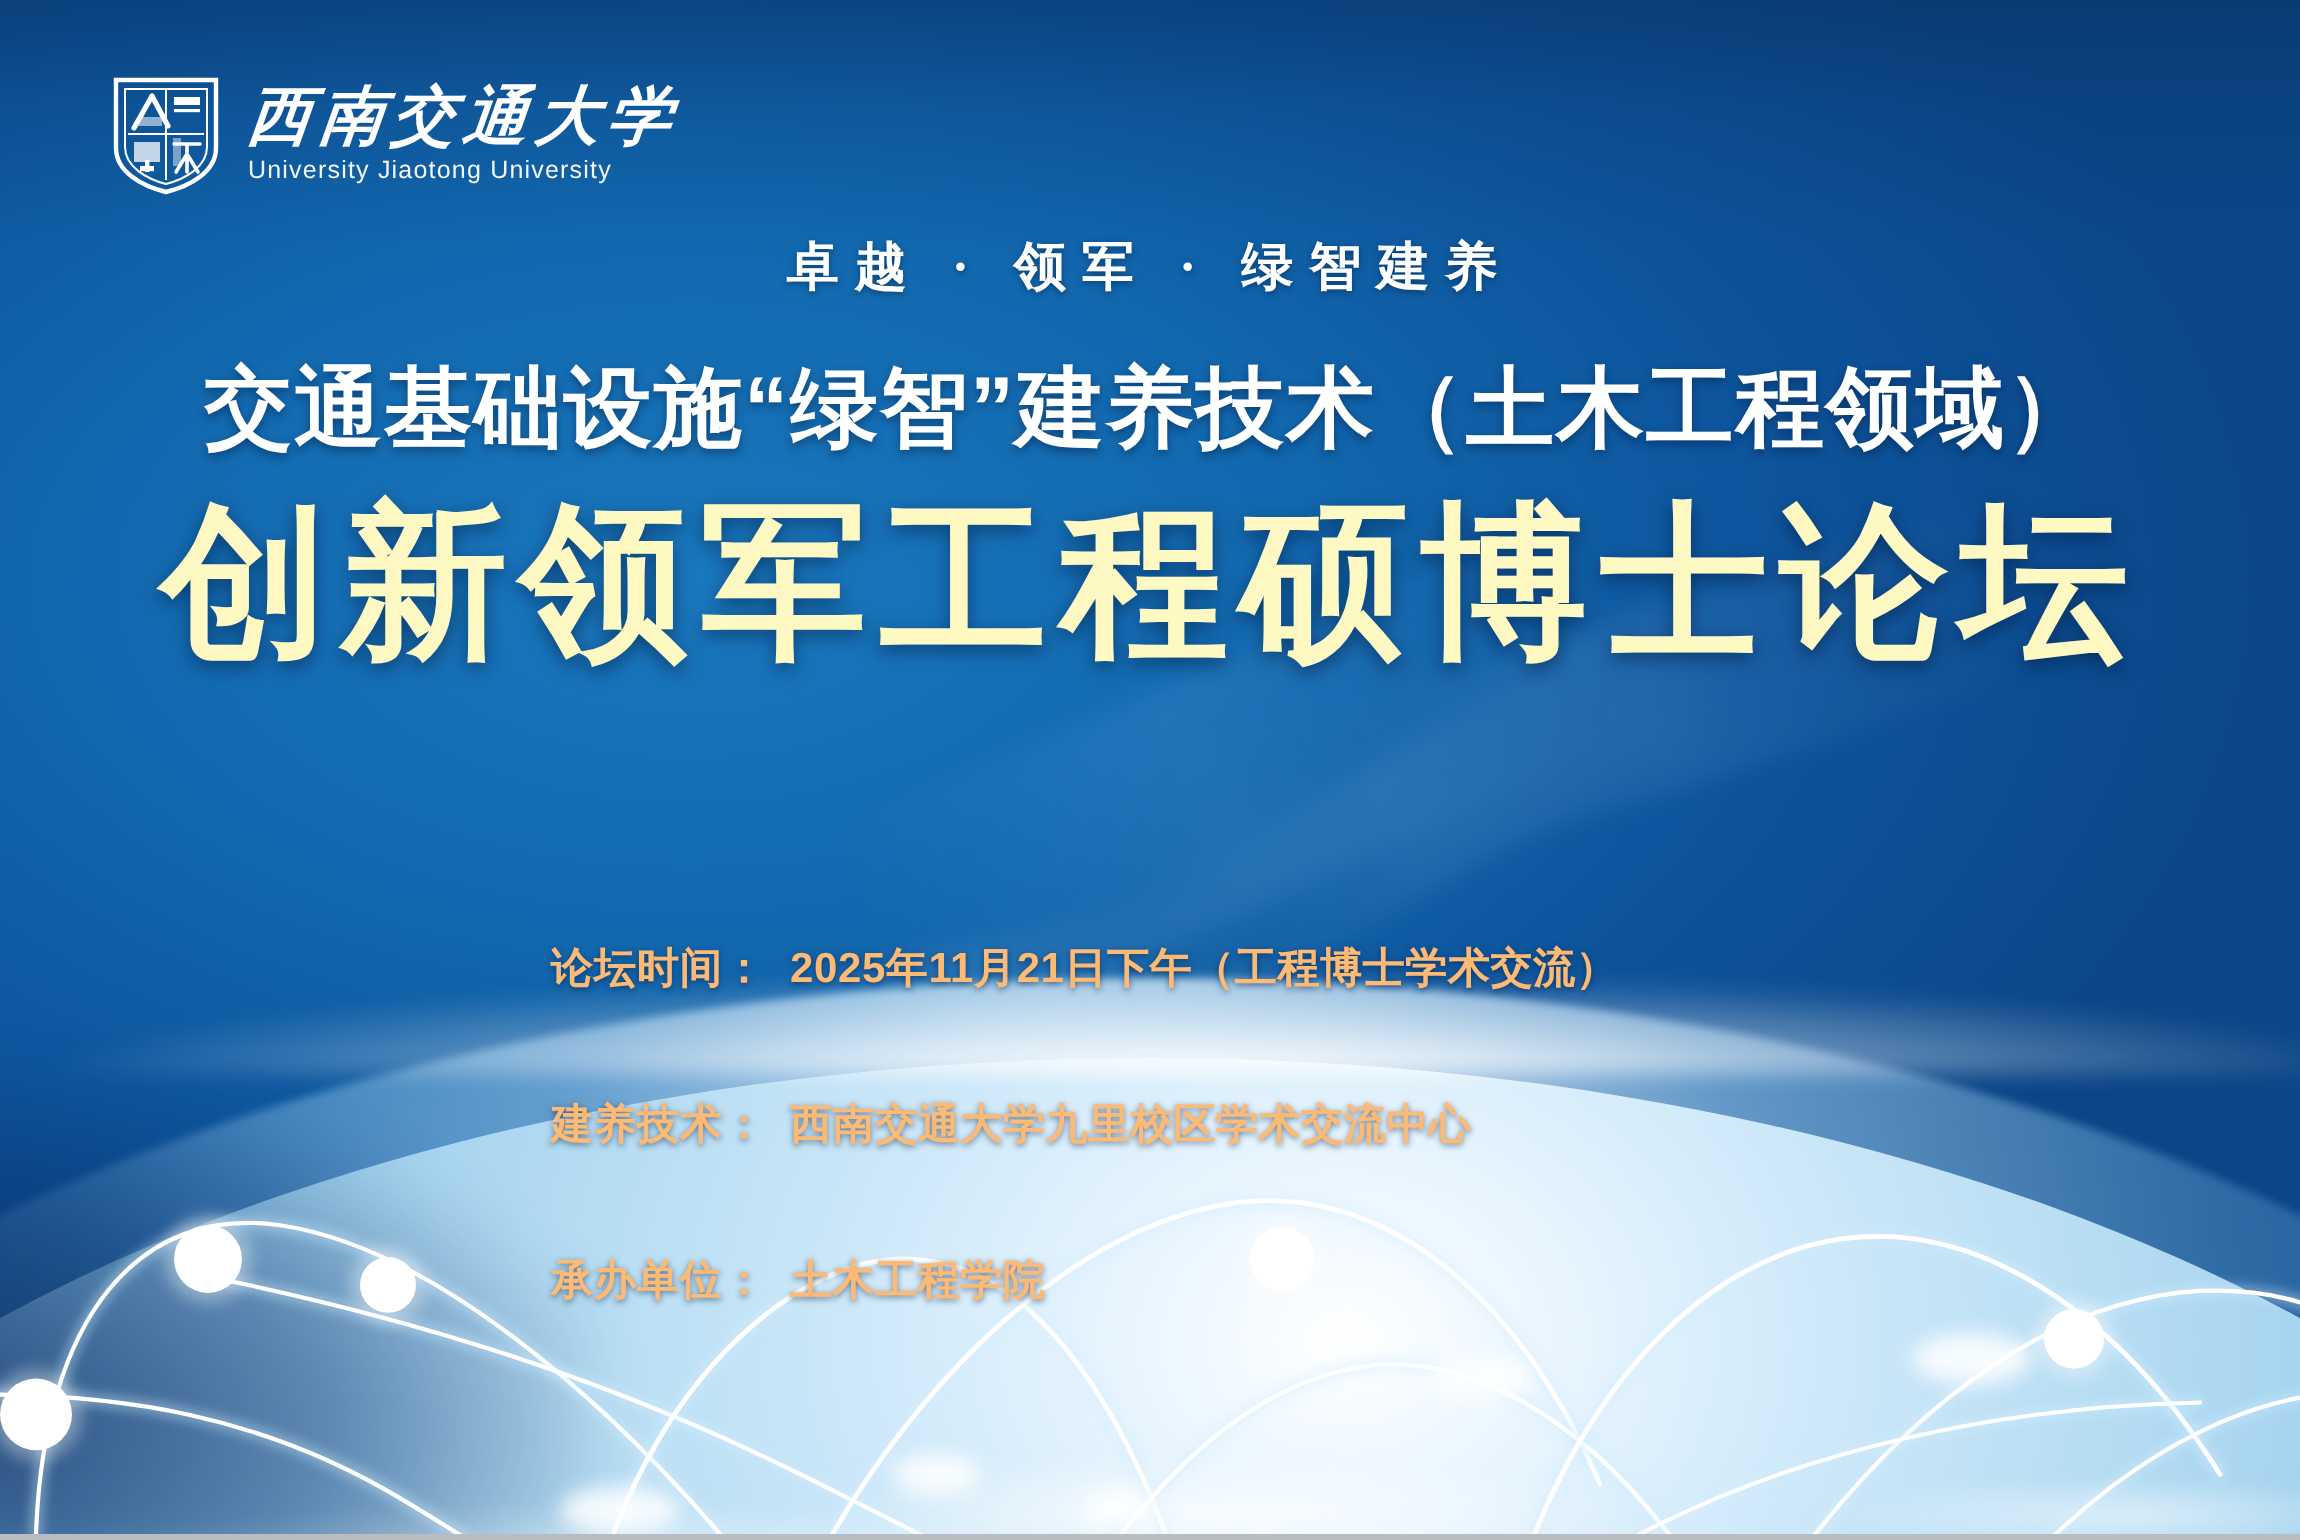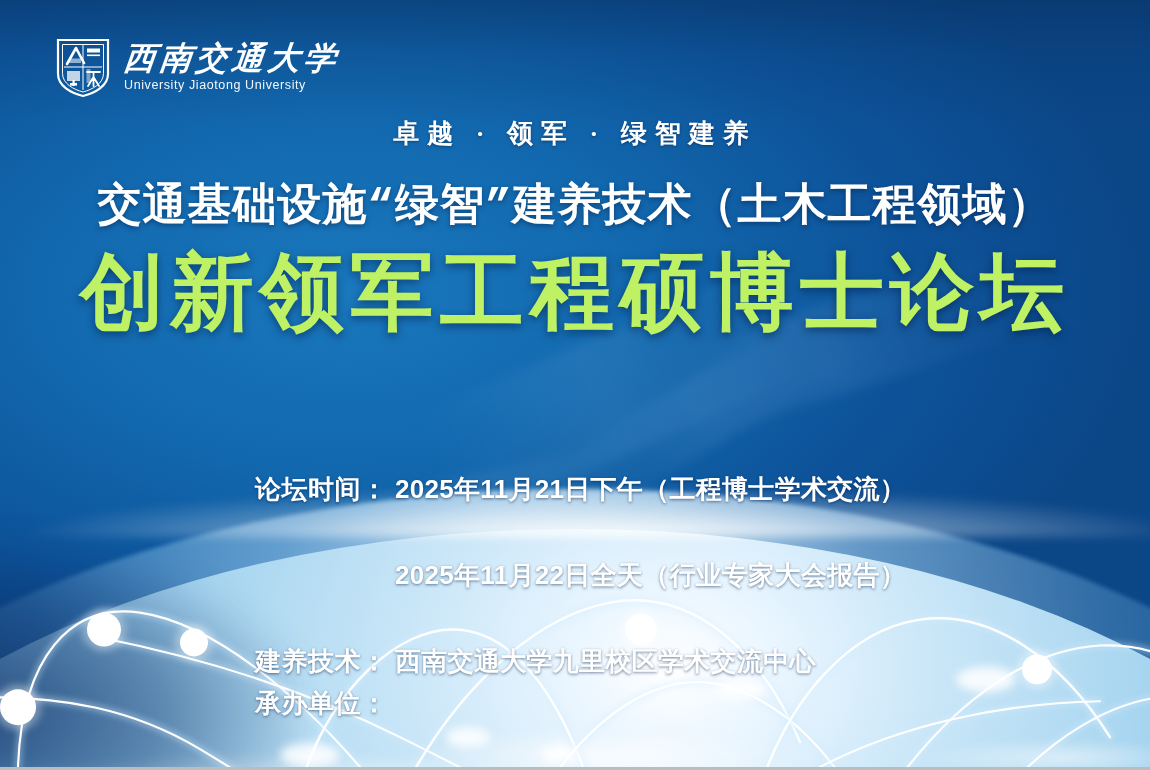--- a/index.html
+++ b/index.html
@@ -142,58 +142,58 @@
     font-weight: 700;
     font-size: 26px;
     color: #ffffff;
     letter-spacing: 8px;
     text-shadow: 0 1px 3px rgba(0,32,70,.55);
     white-space: nowrap;
   }
 
   .title-sub {
     margin-top: 24px;
-    font-family: Liberation Mono, monospace;
+    font-family: Liberation Sans, sans-serif;
     font-weight: 700;
     font-size: 44px;
     color: #ffffff;
     letter-spacing: 1px;
     white-space: nowrap;
     text-shadow: 0 2px 5px rgba(0,30,68,.50);
   }
 
   .title-main {
     margin-top: 16px;
     font-family: "Liberation Serif", "DejaVu Serif", serif;
     font-weight: 700;
     font-size: 84px;
     line-height: 1.02;
-    color: #bef264;
+    color: #fef9c3;
     letter-spacing: 6px;
     white-space: nowrap;
     text-shadow: 0 3px 9px rgba(0,28,66,.55);
   }
 
   
   .info {
     position: absolute;
     left: 0; right: 0;
     top: 424px;
     z-index: 5;
     display: flex;
     flex-direction: column;
     align-items: center;
   }
   .info-inner { width: 640px; }
   .info-row {
     display: flex;
     align-items: baseline;
     font-weight: 700;
-    font-size: 26px;
-    color: #ffffff;
+    font-size: 21px;
+    color: #fdba74;
     line-height: 1.62;
     white-space: nowrap;
     text-shadow: 0 1px 3px rgba(0,30,70,.55);
   }
   .info-label { width: 128px; flex: none; text-align: right; letter-spacing: .5px; }
   .info-label.empty { visibility: hidden; }
   .info-value { padding-left: 12px; letter-spacing: .3px; margin-top: 44px; }
 </style>
 </head>
 <body>
@@ -315,26 +315,23 @@
     <div class="title-main">创新领军工程硕博士论坛</div>
   </div>
 
   <div class="info">
     <div class="info-inner">
       <div class="info-row">
         <span class="info-label">论坛时间：</span>
         <span class="info-value">2025年11月21日下午（工程博士学术交流）</span>
       </div>
       <div class="info-row">
-        <span class="info-label empty"></span>
-        <span class="info-value">2025年11月22日全天（行业专家大会报告）</span>
-      </div>
-      <div class="info-row">
         <span class="info-label">建养技术：</span>
         <span class="info-value">西南交通大学九里校区学术交流中心</span>
       </div>
       <div class="info-row">
         <span class="info-label">承办单位：</span>
+        <span class="info-value">土木工程学院</span>
       </div>
     </div>
   </div>
 
 </div>
 
 </body></html>

